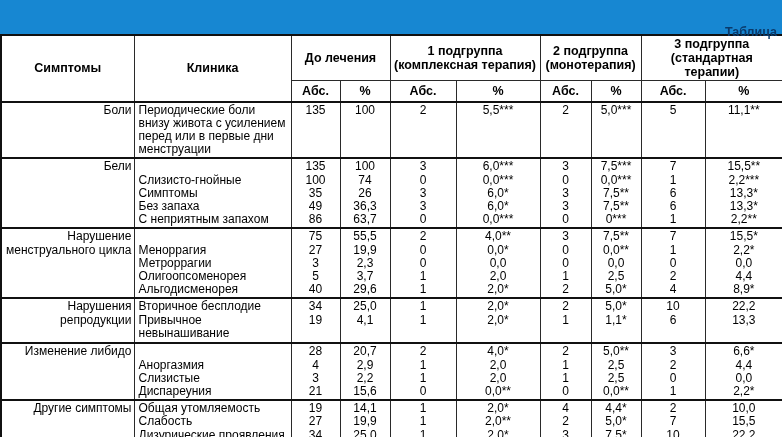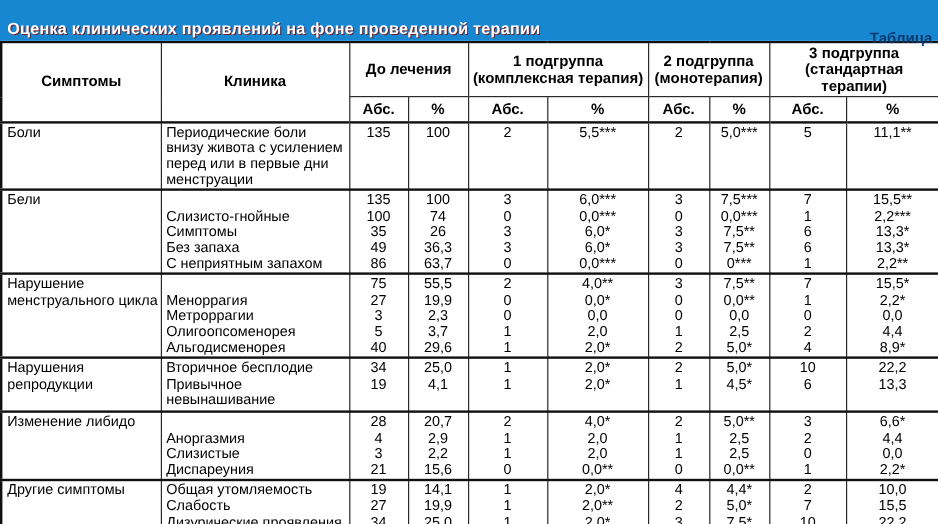--- a/index.html
+++ b/index.html
@@ -27,36 +27,35 @@
     font-size:12.5px; font-weight:bold; text-align:center;
     vertical-align:middle; padding:1px 2px; color:#000;
   }
   thead tr.r1 { height:36px; }
   thead tr.r2 { height:21px; }
   thead tr.r2 th { border-bottom:2px solid #111; }
   .hline { line-height:14px; }
   .hline:empty { display:none; }
   tbody td { vertical-align:top; padding:1px 2px; color:#000; }
   tbody tr { border-top:2px solid #111; }
-  td.sym { text-align:left; padding-left:4px; font-size:12px; }
+  td.sym { text-align:right; padding-left:4px; font-size:12px; }
   .symln { line-height:13.2px; }
   td.clin { text-align:left; padding-left:4px; font-size:12px; }
   .ln { line-height:13.2px; min-height:13.2px; }
   .clinln { white-space:normal; }
   td.num { text-align:center; font-size:12px; padding:1px 0; }
   .numln { text-align:center; white-space:nowrap; }
 </style>
 </head>
 <body>
 
 <div class="page">
 
   <div class="band">
     <span class="corner-tag">Таблица</span>
-    <div class="band-title">Оценка клинических проявлений на фоне проведенной терапии</div>
   </div>
 
   <table class="main">
     <colgroup>
       <col style="width:133px">
         <col style="width:157px">
       <col style="width:49px">
         <col style="width:50px">
       <col style="width:66px">
         <col style="width:84px">
@@ -289,21 +288,21 @@
           <td class="num">
             <div class="ln numln">2,0*</div>
             <div class="ln numln">2,0*</div>
           </td>
           <td class="num">
             <div class="ln numln">2</div>
             <div class="ln numln">1</div>
           </td>
           <td class="num">
             <div class="ln numln">5,0*</div>
-            <div class="ln numln">4,5*</div>
+            <div class="ln numln">1,1*</div>
           </td>
           <td class="num">
             <div class="ln numln">10</div>
             <div class="ln numln">6</div>
           </td>
           <td class="num">
             <div class="ln numln">22,2</div>
             <div class="ln numln">13,3</div>
           </td>
         </tr>

